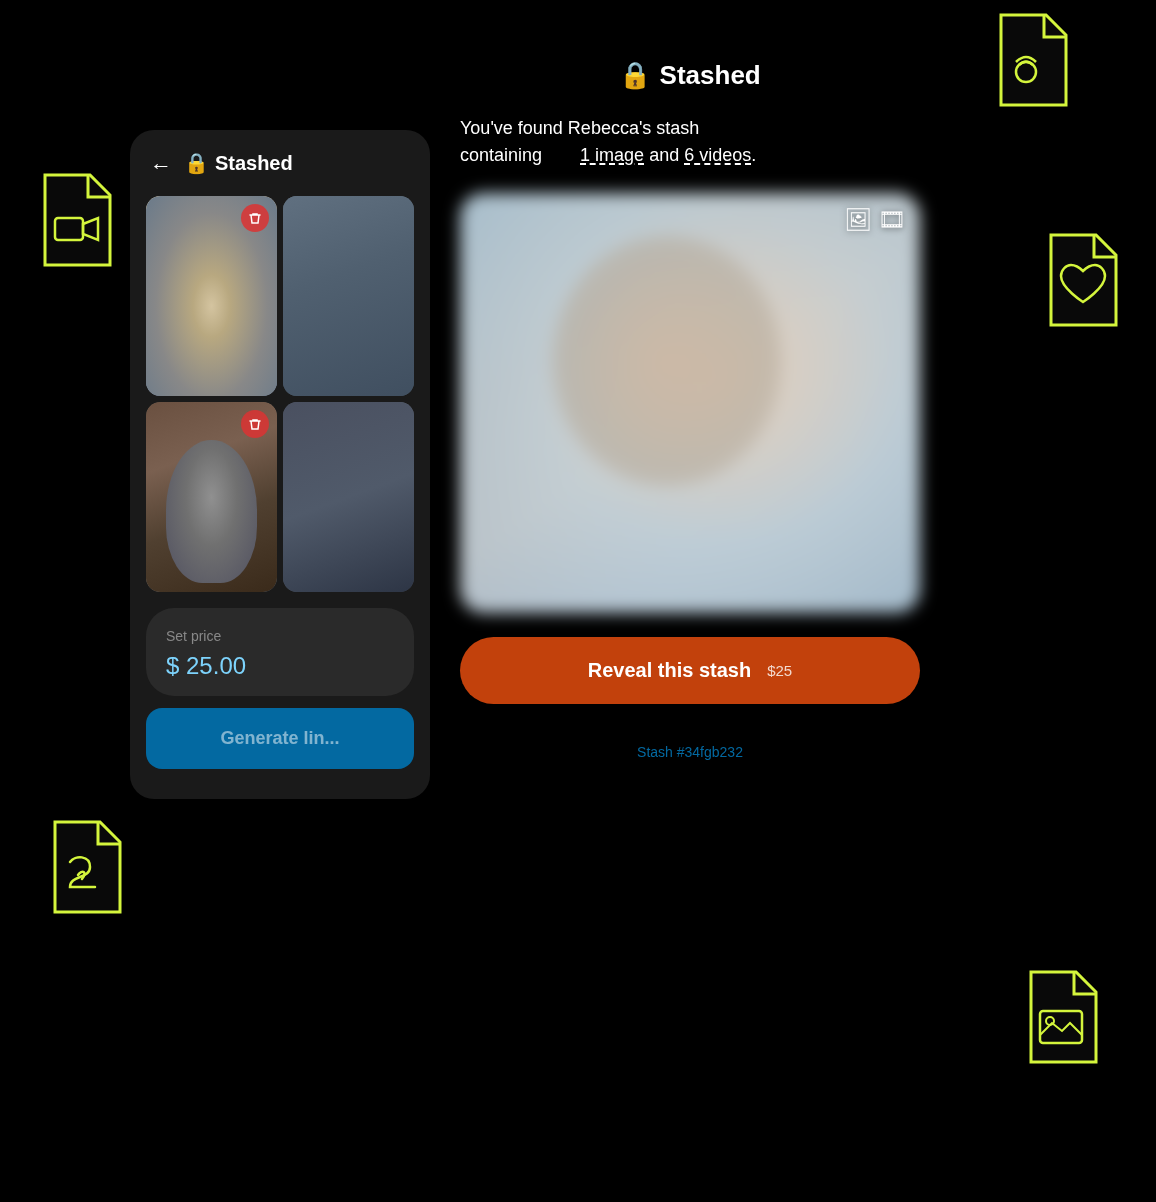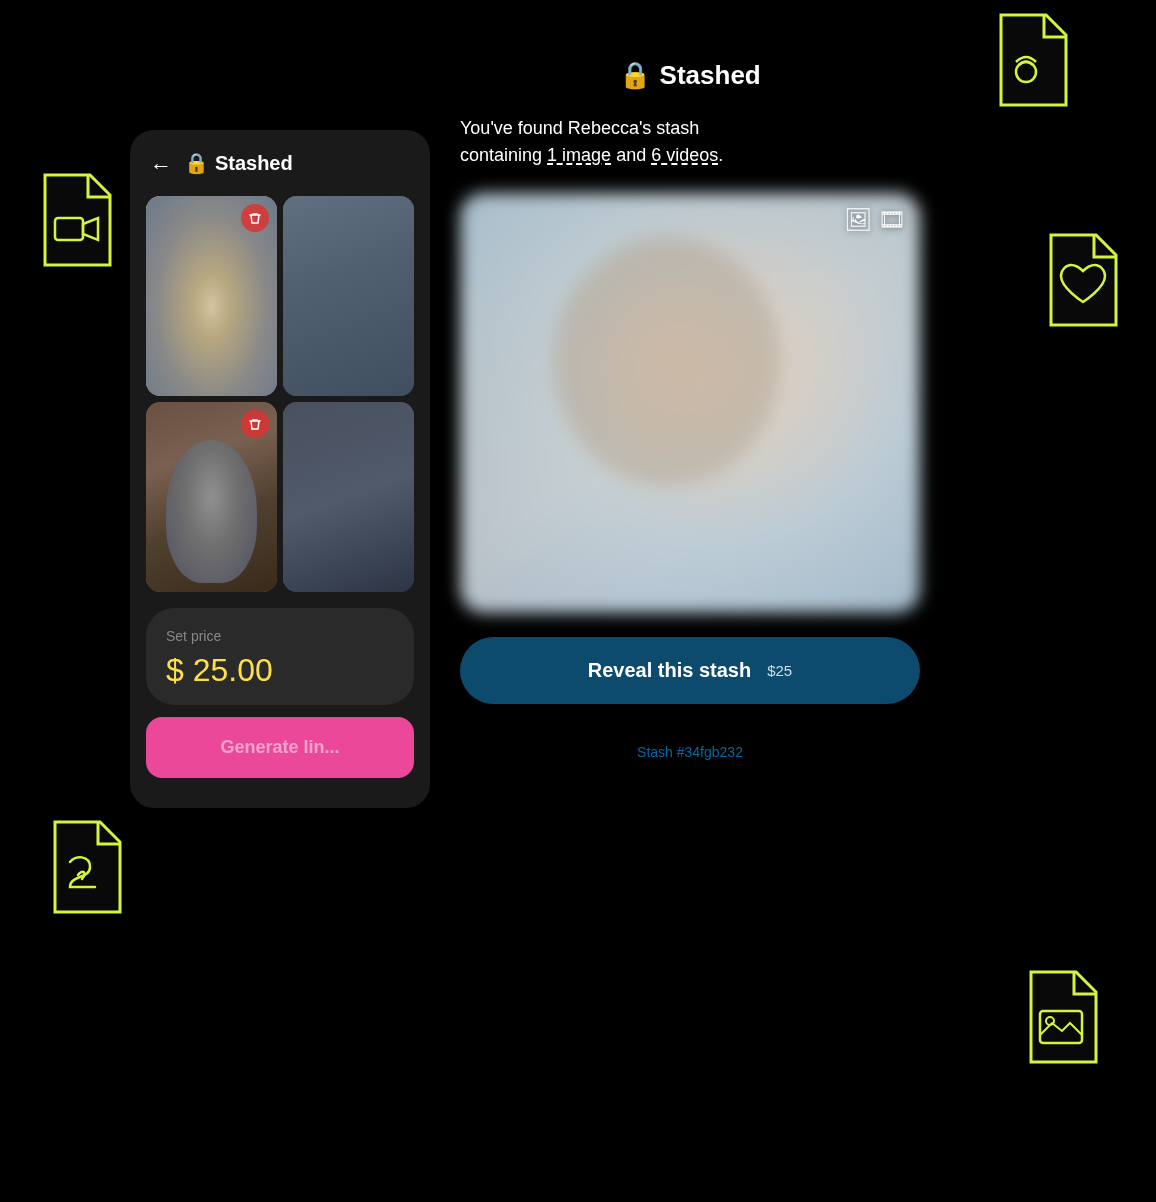--- a/index.html
+++ b/index.html
@@ -132,28 +132,28 @@
       margin-top: 16px;
     }
 
     .price-label {
       color: #888;
       font-size: 14px;
       margin-bottom: 8px;
     }
 
     .price-value {
-      color: #fde047;
-      font-size: 32px;
+      color: #7dd3fc;
+      font-size: 24px;
       font-weight: 300;
     }
 
     
     .generate-btn {
-      background: #ec4899;
+      background: #0369a1;
       border-radius: 16px;
       padding: 20px;
       margin-top: 12px;
       cursor: pointer;
       text-align: center;
     }
 
     .generate-btn-text {
       color: rgba(255,255,255,0.5);
       font-size: 18px;
@@ -232,21 +232,21 @@
 
     .media-icon {
       color: #fff;
       font-size: 22px;
       filter: drop-shadow(0 1px 3px rgba(0,0,0,0.5));
     }
 
     
     .reveal-btn {
       width: 100%;
-      background: #0c4a6e;
+      background: #c2410c;
       border-radius: 50px;
       padding: 22px 30px;
       display: flex;
       align-items: center;
       justify-content: center;
       gap: 16px;
       cursor: pointer;
       border: none;
     }
 
@@ -425,21 +425,21 @@
   <div class="right-header">
     <div class="right-title">
       <span>🔒</span>
       <span>Stashed</span>
     </div>
   </div>
 
   <div class="stash-description">
     <span>You've found Rebecca's stash</span><br>
     <span>containing</span>
-    <span class="underlined" style="text-decoration:underline;text-underline-offset:3px;text-decoration-style:dashed;">1 image</span>
+    <span class="underlined" style="text-decoration:underline;text-underline-offset:3px;text-decoration-style:dashed;margin-left:33px;">1 image</span>
     and
     <span class="underlined" style="text-decoration:underline;text-underline-offset:3px;text-decoration-style:dashed;">6 videos</span><span>.</span>
   </div>
 
   <div class="preview-container">
     <div class="blurred-preview">
       <div style="position:absolute;inset:0;background:radial-gradient(ellipse at 55% 45%,rgba(230,210,190,0.7) 0%,rgba(190,205,215,0.5) 50%,rgba(150,175,195,0.4) 100%);"></div>
       <div style="position:absolute;top:10%;left:20%;width:50%;height:60%;background:radial-gradient(ellipse,rgba(200,180,160,0.8) 0%,rgba(180,170,155,0.6) 60%,transparent 100%);border-radius:50%;"></div>
     </div>
     <div class="media-type-icons">

